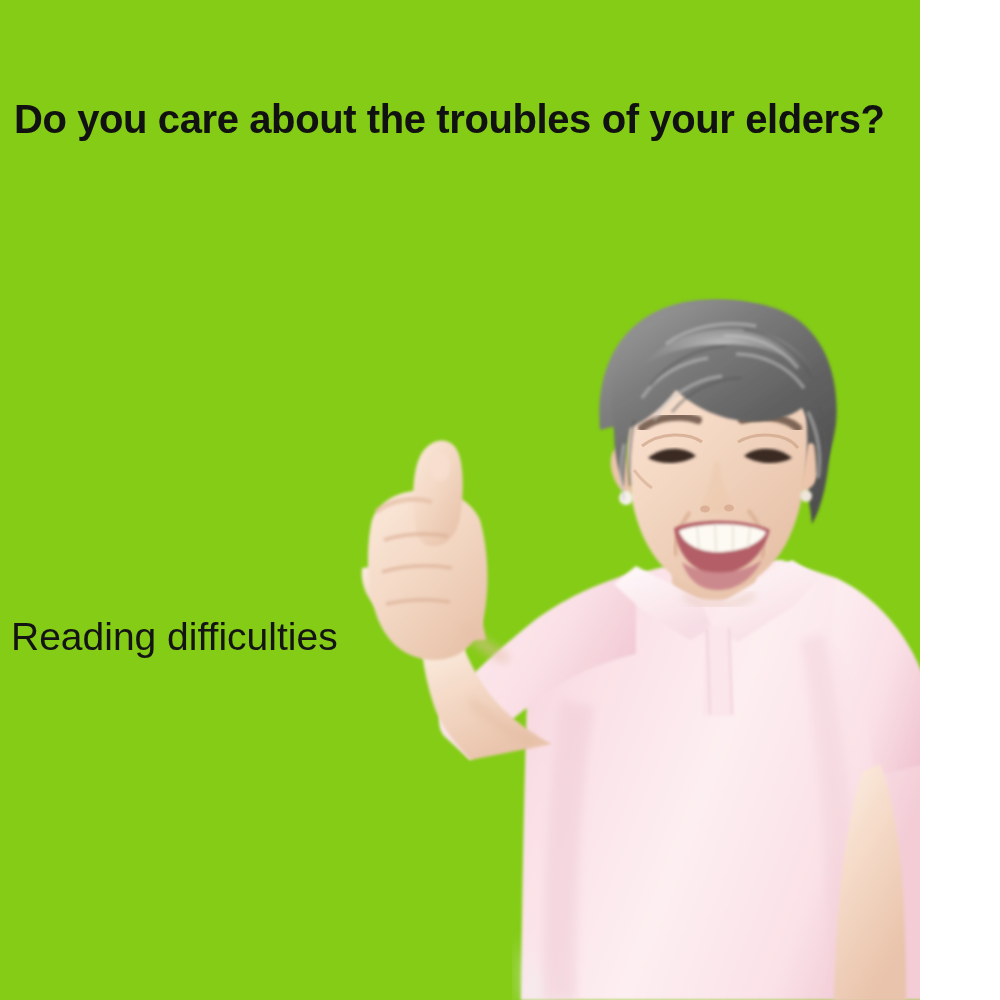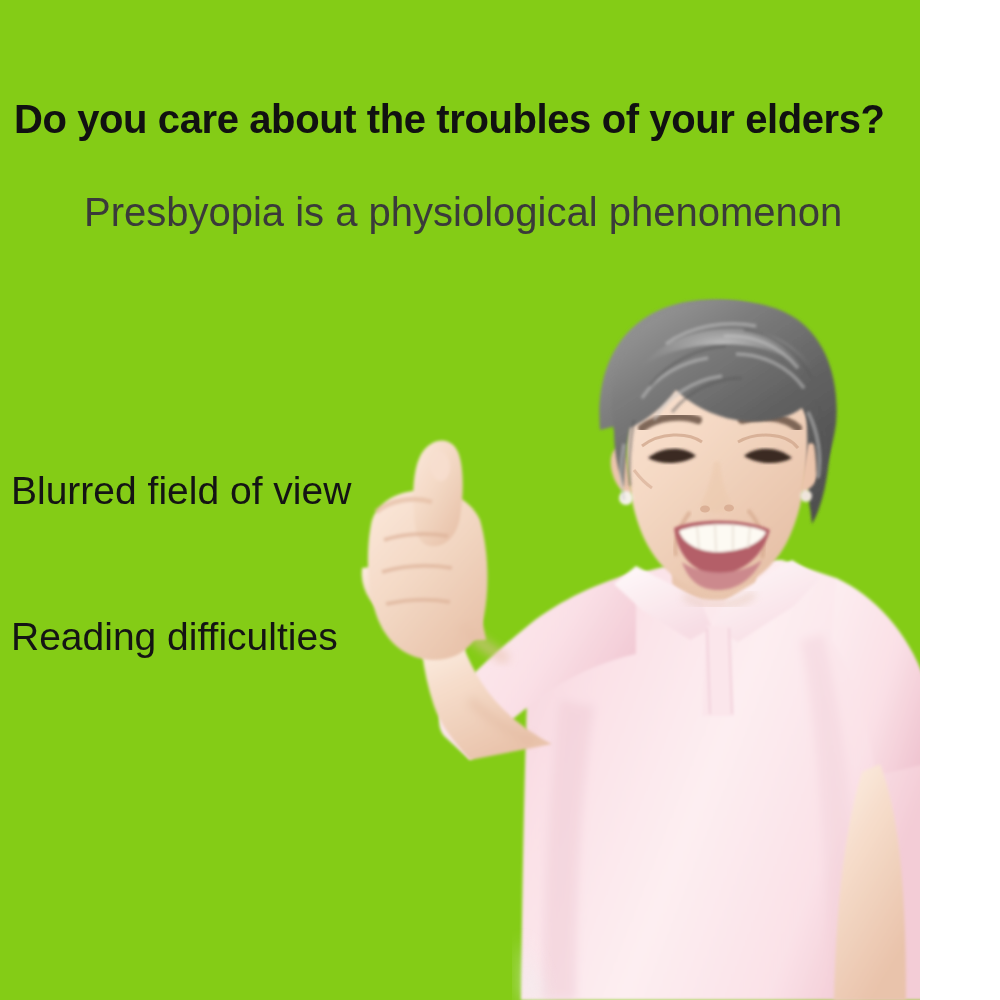--- a/index.html
+++ b/index.html
@@ -341,19 +341,17 @@
       </g>
 
       <g opacity="0.55">
         <path d="M521 1000 L 521 940 C 530 960, 540 980, 548 1000 Z" fill="#efefef" filter="url(#veryBlur)"></path>
       </g>
     </svg>
   </div>
 
   <div id="headline">Do you care about the troubles of your elders?</div>
 
-  <div id="subhead">Presbyopia is a physiological phenomenon</div>
-
-  <div id="bullet-0" class="bullet-line">Blurred field of view</div>
+
 
   <div id="bullet-1" class="bullet-line">Reading difficulties</div>
 
 </div>
 
 </body></html>

